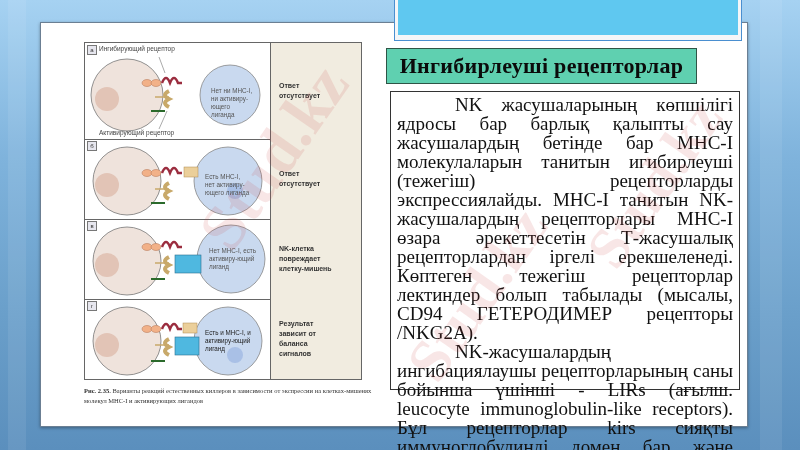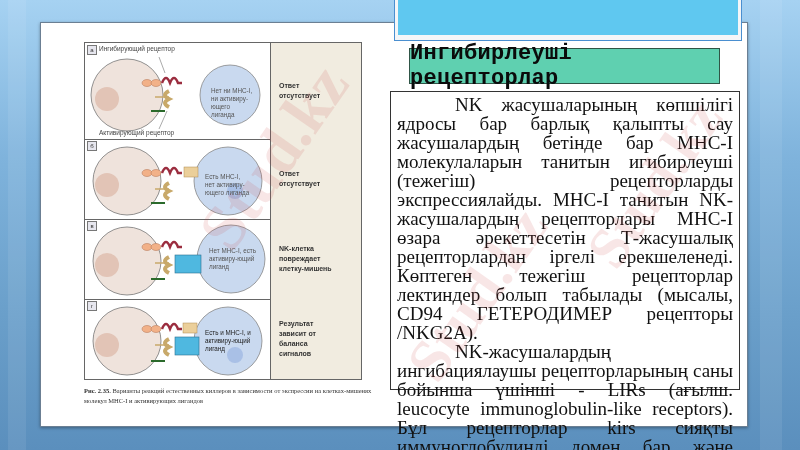--- a/index.html
+++ b/index.html
@@ -16,24 +16,24 @@
   }
   .header-box {
     position:absolute; left:394px; top:0px; width:346px; height:40px;
     background:#f4f6f8; border:1px solid #4a8fd0; border-top:none;
   }
   .header-box-inner {
     position:absolute; left:3px; top:0; right:3px; bottom:5px;
     background:#5fc8f0;
   }
   .title-box {
-    position:absolute; left:409px; top:48px; width:309px; height:34px;
+    position:absolute; left:386px; top:48px; width:309px; height:34px;
     background:#5fd0b0; border:1px solid #2f5546;
     display:flex; align-items:center; justify-content:center;
-    font-family:Liberation Mono, monospace; font-weight:bold; font-size:22px; color:#0b0b0b;
+    font-family:Liberation Serif, serif; font-weight:bold; font-size:22px; color:#0b0b0b;
     letter-spacing:0.3px;
   }
   .text-box {
     position:absolute; left:390px; top:91px; width:350px; height:299px;
     border:1px solid #333; background:#fff; box-sizing:border-box;
     padding:3px 6px 0 6px;
     font-family:"Liberation Serif", serif; font-size:19px; line-height:19px; color:#111;
     text-align:justify;
   }
   .text-box p { margin:0; text-indent:58px; }

